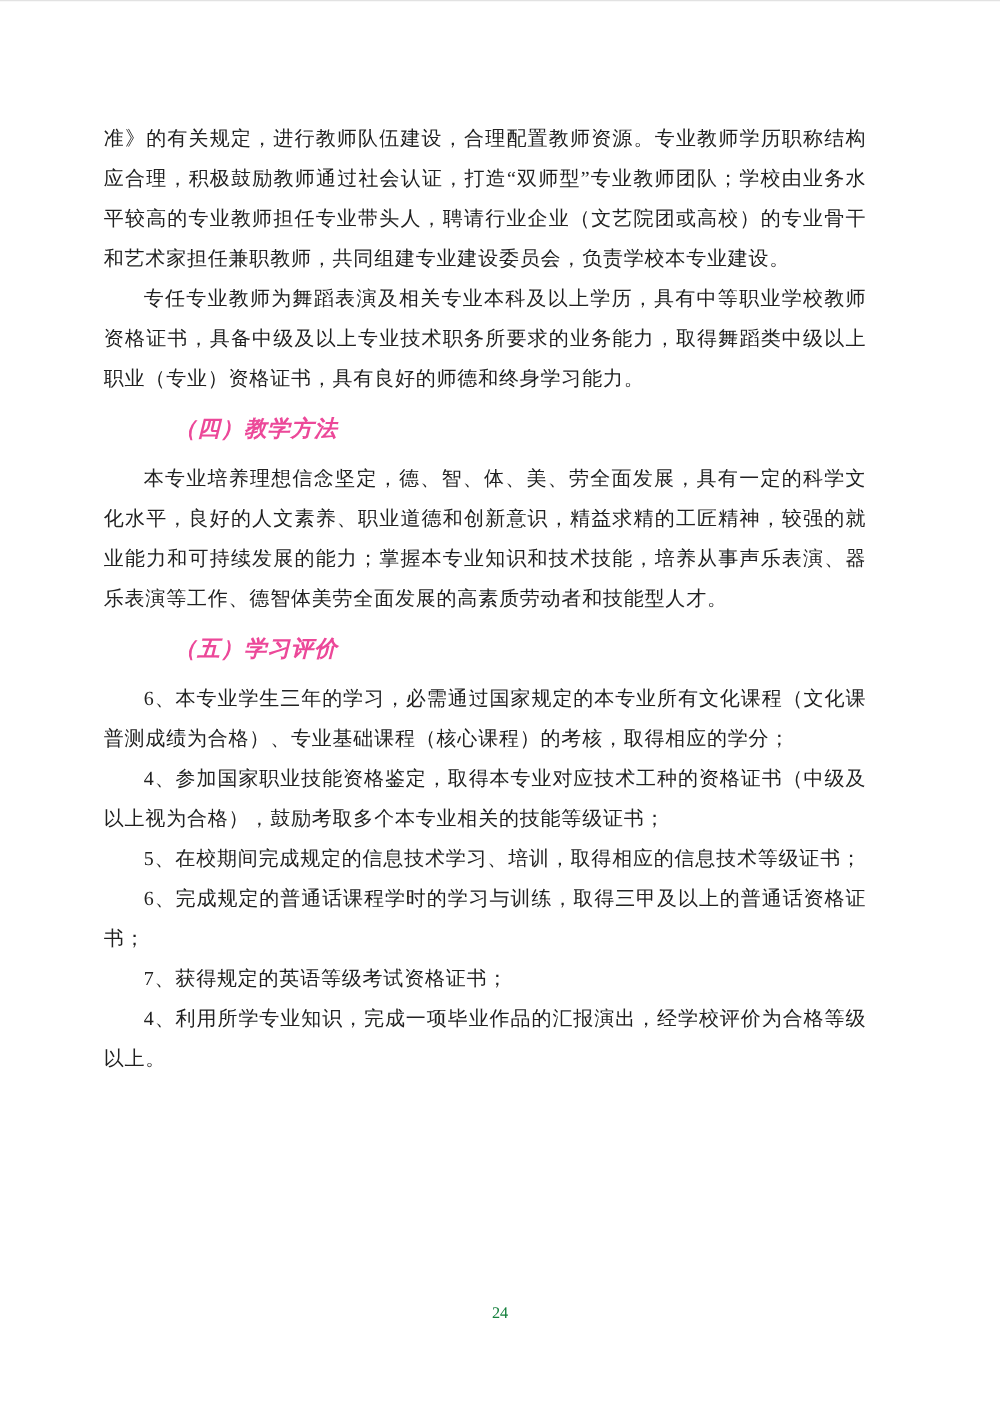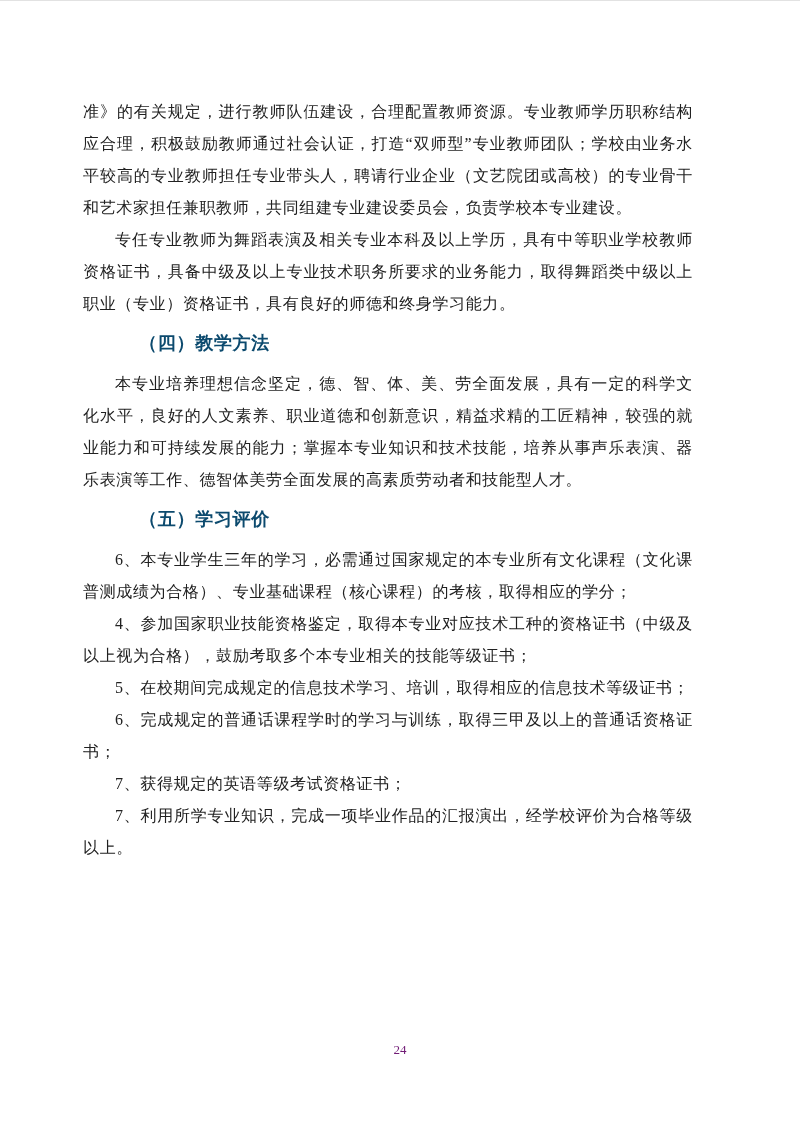--- a/index.html
+++ b/index.html
@@ -36,46 +36,47 @@
   p.body.noindent {
     text-indent: 0;
   }
   h3.heading {
     margin: 4px 0 6px 0;
     padding-left: 56px;
     font-family: "Liberation Sans", "DejaVu Sans", sans-serif;
     font-weight: bold;
     font-size: 18px;
     line-height: 38px;
-    color: #0c4a6e;
+    color: #ec4899;
     letter-spacing: 0.04em;
+    font-style: italic;
   }
   .page-number {
     position: absolute;
     top: 1040px;
     left: 0;
     width: 100%;
     text-align: center;
     font-size: 13px;
     line-height: 18px;
-    color: #701a75;
+    color: #15803d;
     font-family: "Liberation Serif", "DejaVu Serif", serif;
   }
 </style>
 </head>
 <body>
 
 <div class="page">
   <div class="content">
     <p class="body noindent">准》的有关规定，进行教师队伍建设，合理配置教师资源。专业教师学历职称结构应合理，积极鼓励教师通过社会认证，打造“双师型”专业教师团队；学校由业务水平较高的专业教师担任专业带头人，聘请行业企业（文艺院团或高校）的专业骨干和艺术家担任兼职教师，共同组建专业建设委员会，负责学校本专业建设。</p>
     <p class="body">专任专业教师为舞蹈表演及相关专业本科及以上学历，具有中等职业学校教师资格证书，具备中级及以上专业技术职务所要求的业务能力，取得舞蹈类中级以上职业（专业）资格证书，具有良好的师德和终身学习能力。</p>
     <h3 class="heading">（四）教学方法</h3>
     <p class="body">本专业培养理想信念坚定，德、智、体、美、劳全面发展，具有一定的科学文化水平，良好的人文素养、职业道德和创新意识，精益求精的工匠精神，较强的就业能力和可持续发展的能力；掌握本专业知识和技术技能，培养从事声乐表演、器乐表演等工作、德智体美劳全面发展的高素质劳动者和技能型人才。</p>
     <h3 class="heading">（五）学习评价</h3>
     <p class="body">6、本专业学生三年的学习，必需通过国家规定的本专业所有文化课程（文化课普测成绩为合格）、专业基础课程（核心课程）的考核，取得相应的学分；</p>
     <p class="body">4、参加国家职业技能资格鉴定，取得本专业对应技术工种的资格证书（中级及以上视为合格），鼓励考取多个本专业相关的技能等级证书；</p>
     <p class="body">5、在校期间完成规定的信息技术学习、培训，取得相应的信息技术等级证书；</p>
     <p class="body">6、完成规定的普通话课程学时的学习与训练，取得三甲及以上的普通话资格证书；</p>
     <p class="body">7、获得规定的英语等级考试资格证书；</p>
-    <p class="body">7、利用所学专业知识，完成一项毕业作品的汇报演出，经学校评价为合格等级以上。</p>
+    <p class="body">4、利用所学专业知识，完成一项毕业作品的汇报演出，经学校评价为合格等级以上。</p>
   </div>
   <div class="page-number">24</div>
 </div>
 
 </body></html>

